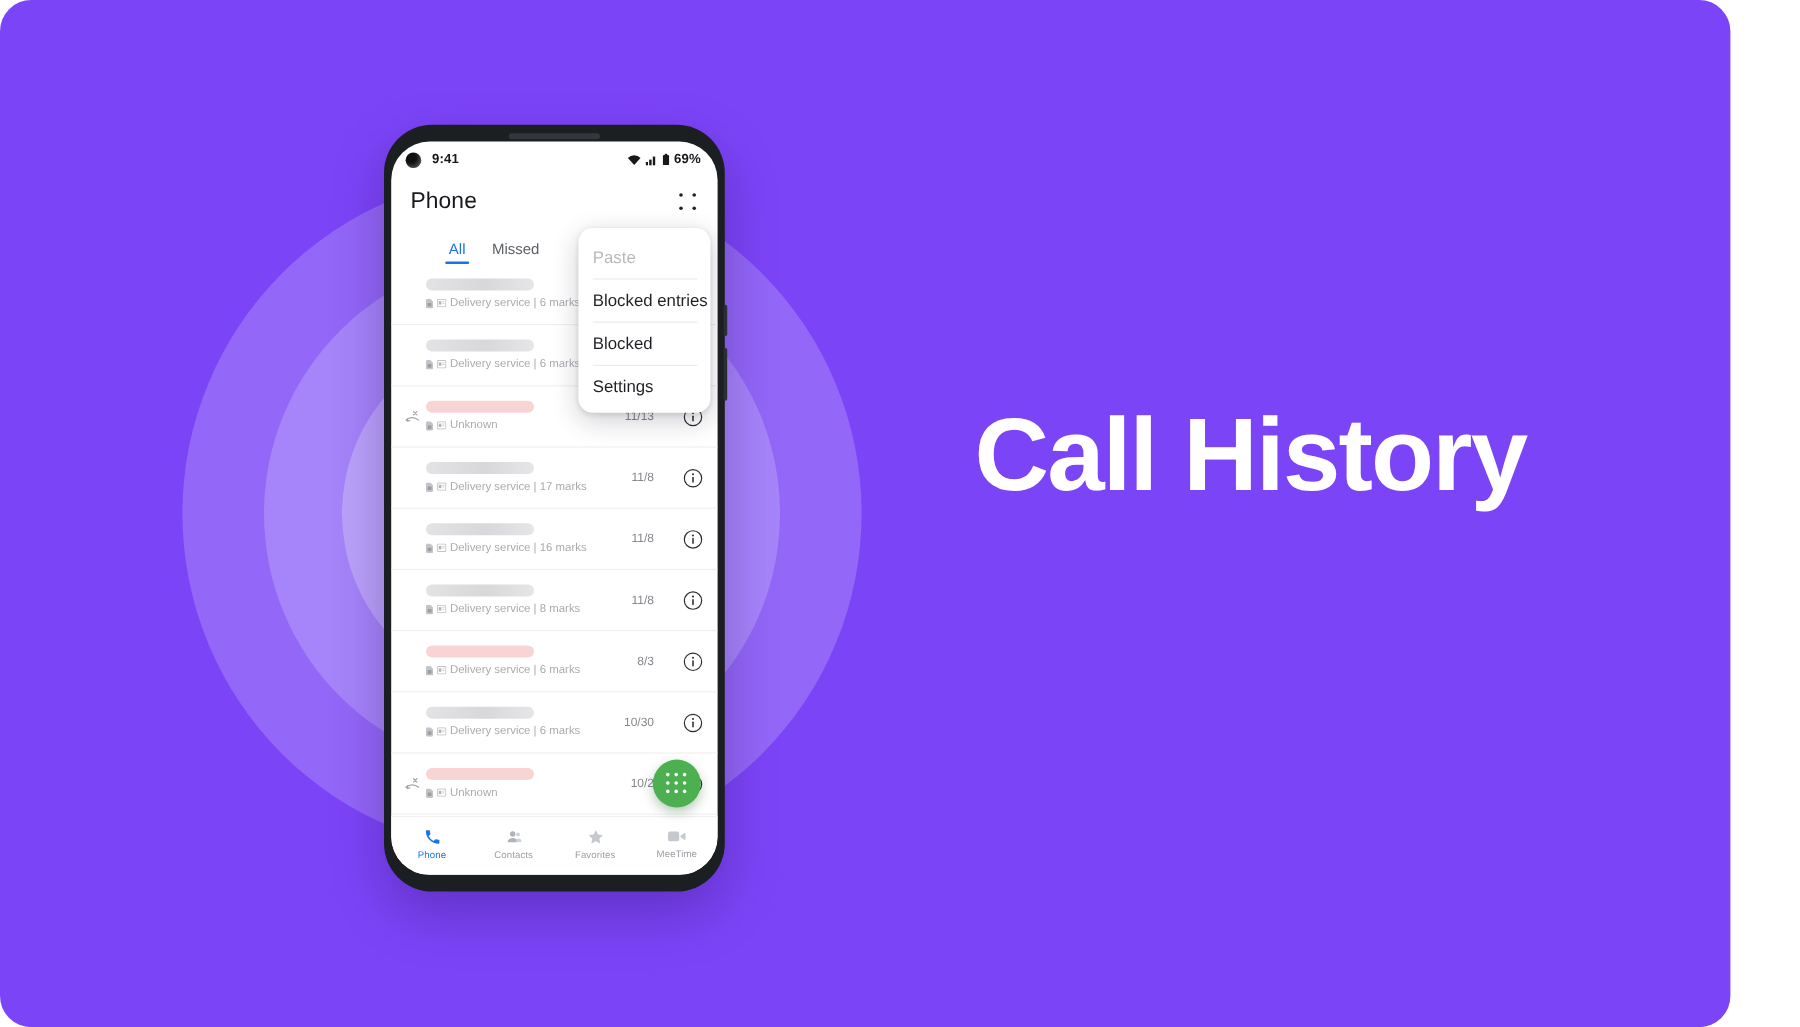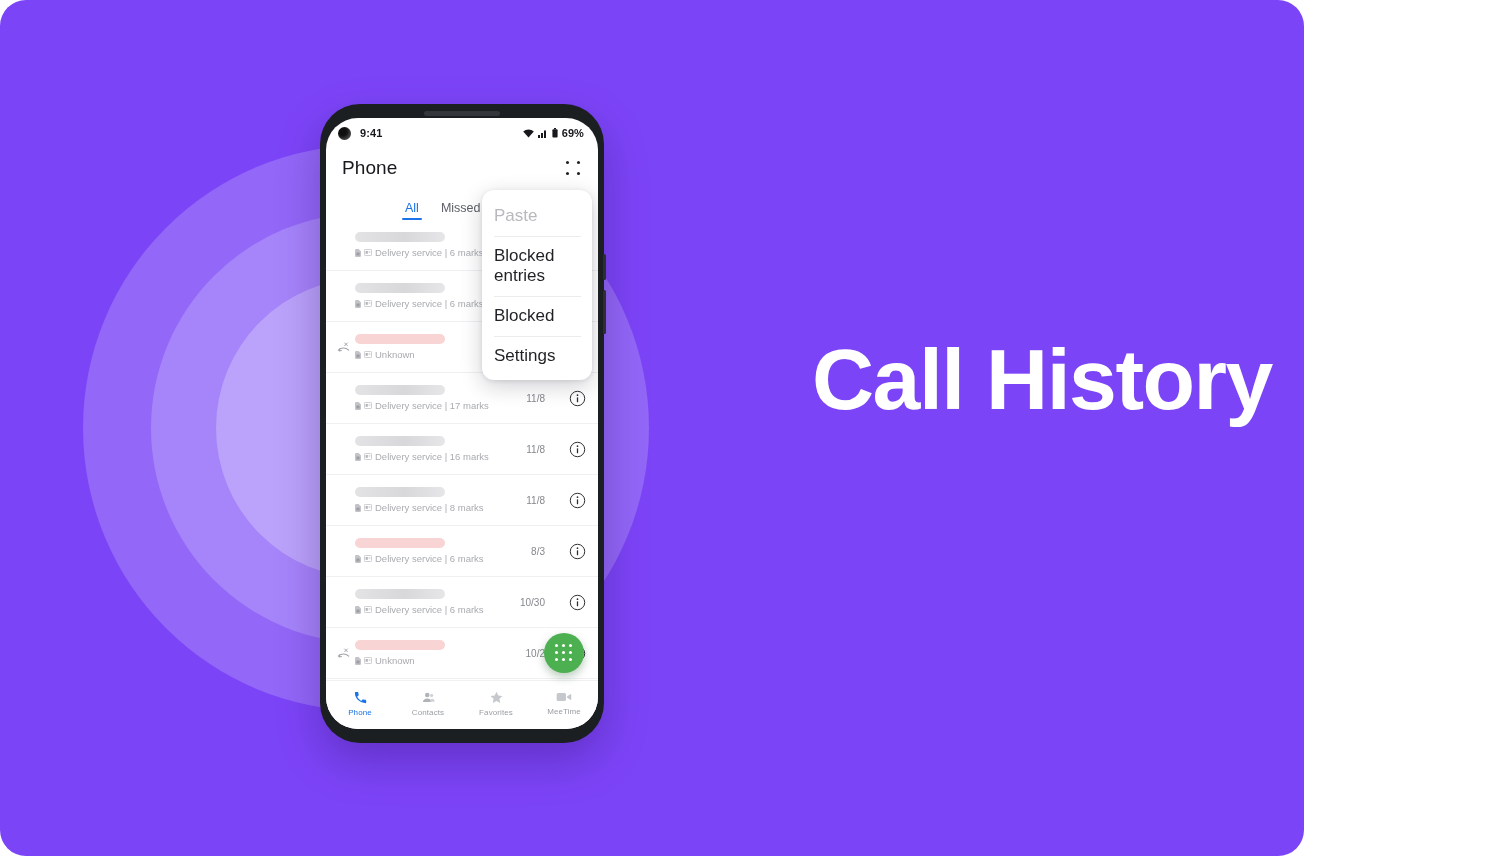--- a/index.html
+++ b/index.html
@@ -9,21 +9,21 @@
   }
   body {
     width: 1500px;
     height: 856px;
     overflow: hidden;
     font-family: "Liberation Sans", sans-serif;
   }
 
   #stage {
     position: relative;
-    width: 1304px;
+    width: 1442px;
     height: 856px;
     background: #7c44f7;
     border-radius: 26px;
     overflow: hidden;
     text-decoration: underline;
   }
 
   
   .ring {
     position: absolute;
@@ -156,21 +156,21 @@
     border-radius: 50%;
     background: #1e2022;
     display: block;
   }
 
   
   #tabs {
     display: flex;
     align-items: flex-end;
     gap: 22px;
-    padding: 4px 0 0 79px;
+    padding: 4px 0 0 48px;
     height: 28px;
   }
   .tab {
     font-size: 12.5px;
     color: #5d6066;
     padding-bottom: 5px;
     position: relative;
     cursor: pointer;
     white-space: nowrap;
   }
@@ -259,21 +259,21 @@
     left: 156px;
     top: 72px;
     width: 110px;
     background: #ffffff;
     border-radius: 12px;
     box-shadow: 0 6px 22px rgba(20,20,40,.20), 0 1px 4px rgba(20,20,40,.10);
     padding: 6px 0 4px 0;
     z-index: 40;
   }
   .menu-item {
-    font-size: 17px;
+    font-size: 14px;
     color: #1f2124;
     padding: 10px 0 10px 12px;
     cursor: pointer;
     position: relative;
   }
   .menu-item.disabled {
     color: #b7b9bd;
     cursor: default;
   }
   .menu-item + .menu-item::before {

